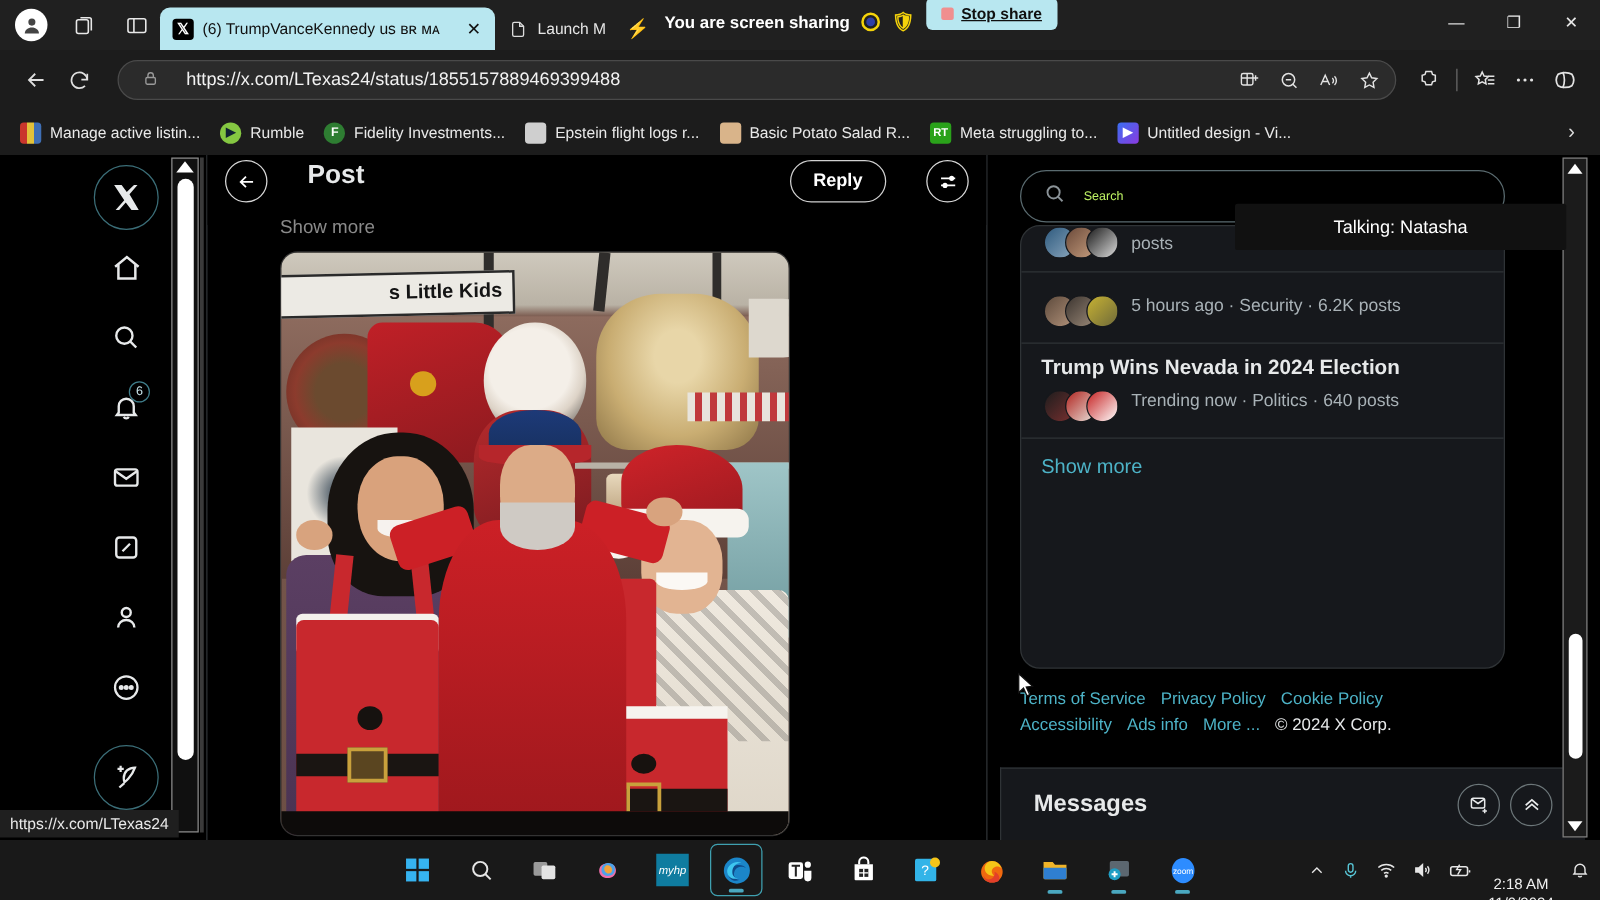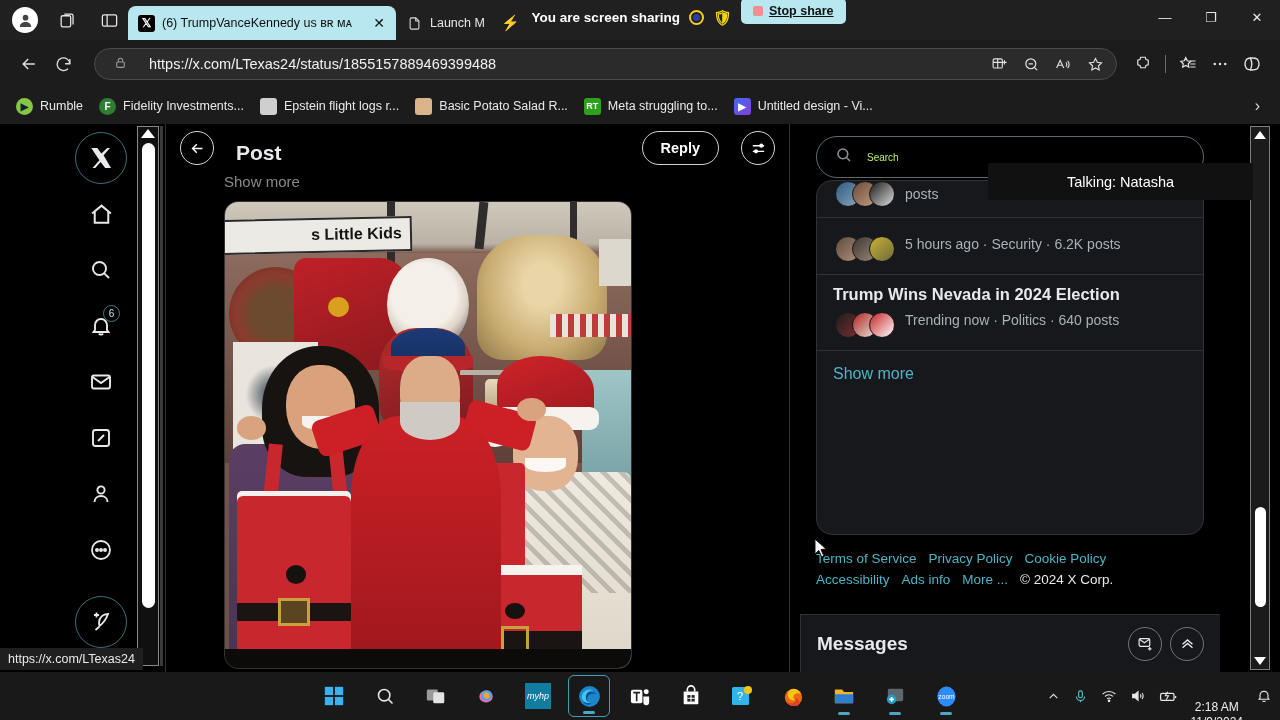--- a/index.html
+++ b/index.html
@@ -134,21 +134,21 @@
   .left-scroll-track2 {
     position:absolute; left:160px; top:2px; width:3px; height:540px; background:#3a3a3a;
   }
 
   
   .center {
     position: absolute; left: 165px; top: 0; width: 625px; height: 548px;
     border-left: 1px solid #2f3336; border-right: 1px solid #2f3336; background:#000;
   }
   .post-header {
-    height: 56px; display: flex; align-items: flex-end; gap: 22px; padding: 15px 14px;
+    height: 56px; display: flex; align-items: flex-start; gap: 32px; padding: 4px 14px;
     background: rgba(0,0,0,0.85);
   }
   .circle-btn {
     width: 34px; height: 34px; border-radius: 50%; border: 1px solid #d8d8d8;
     display: flex; align-items: center; justify-content: center; color: #fff; flex:0 0 34px;
   }
   .post-title { color: #e7e9ea; font-size: 21px; font-weight: bold; flex: 1 1 auto; }
   .reply-btn {
     background: #000; border: 1px solid #d0d0d0; color: #fff; font-size: 14.5px; font-weight: bold;
     height: 34px; padding: 0 18px; border-radius: 17px; display:flex;align-items:center;
@@ -293,23 +293,23 @@
   .cropped-top { padding: 0 16px 10px; border-bottom:1px solid #2f3336; }
   .cropped-row { display:flex; align-items:center; gap:10px; }
 
   .footer-links {
     margin-top: 14px; color: #4db3c7; font-size: 13.5px; line-height: 1.55;
     display: flex; flex-wrap: wrap; gap: 0 12px; max-width: 330px; text-align: right;
   }
   .footer-links .copy { color: #e7e9ea; }
 
   .messages-bar {
-    position: absolute; left: 800px; bottom: 0; width: 420px; height: 58px;
+    position: absolute; left: 800px; bottom: 0; width: 468px; height: 58px;
     background: #16181c; border-top: 1px solid #2f3336; border-left:1px solid #2f3336;
-    display: flex; align-items: center; padding: 0 16px;
+    display: flex; align-items: center; padding: 0 26px;
   }
   .messages-title { color: #e7e9ea; font-size: 19px; font-weight: bold; flex:1 1 auto; }
   .msg-btn { width: 34px; height: 34px; border-radius:50%; border:1px solid #6c7679;
              display:flex;align-items:center;justify-content:center; color:#e7e9ea; margin-left:8px; }
 
   
   .right-scroll {
     position: absolute; right: 10px; top: 2px; width: 20px; height: 544px;
     background: #1b1b1b; border: 1px solid #7e7e7e;
   }
@@ -494,20 +494,24 @@
     </div>
     <div class="toolbar-ico">
       <svg width="22" height="22" viewBox="0 0 24 24" fill="none" stroke="currentColor" stroke-width="1.5">
         <path d="M6 7c3-2 9-2 12 0 2 3 2 7 0 10-3 2-9 2-12 0-2-3-2-7 0-10z"></path>
           <path d="M10 5c2 4 2 10 0 14"></path>
         </svg>
     </div>
   </div>
 
   <div class="bookmarks">
+    <div class="bm">
+      <span class="bm-ico" style="background:linear-gradient(90deg,#c9362c 33%,#e3c23a 33% 66%,#3f6fb5 66%);"></span>
+      <span>Manage active listin...</span>
+    </div>
     <div class="bm">
       <span class="bm-ico" style="background:#85c742;color:#123;border-radius:50%;">▶</span>
       <span>Rumble</span>
     </div>
     <div class="bm">
       <span class="bm-ico" style="background:#2e7d32;border-radius:50%;color:#fff;">F</span>
       <span>Fidelity Investments...</span>
     </div>
     <div class="bm">
       <span class="bm-ico" style="background:#cfcfcf;"></span>

